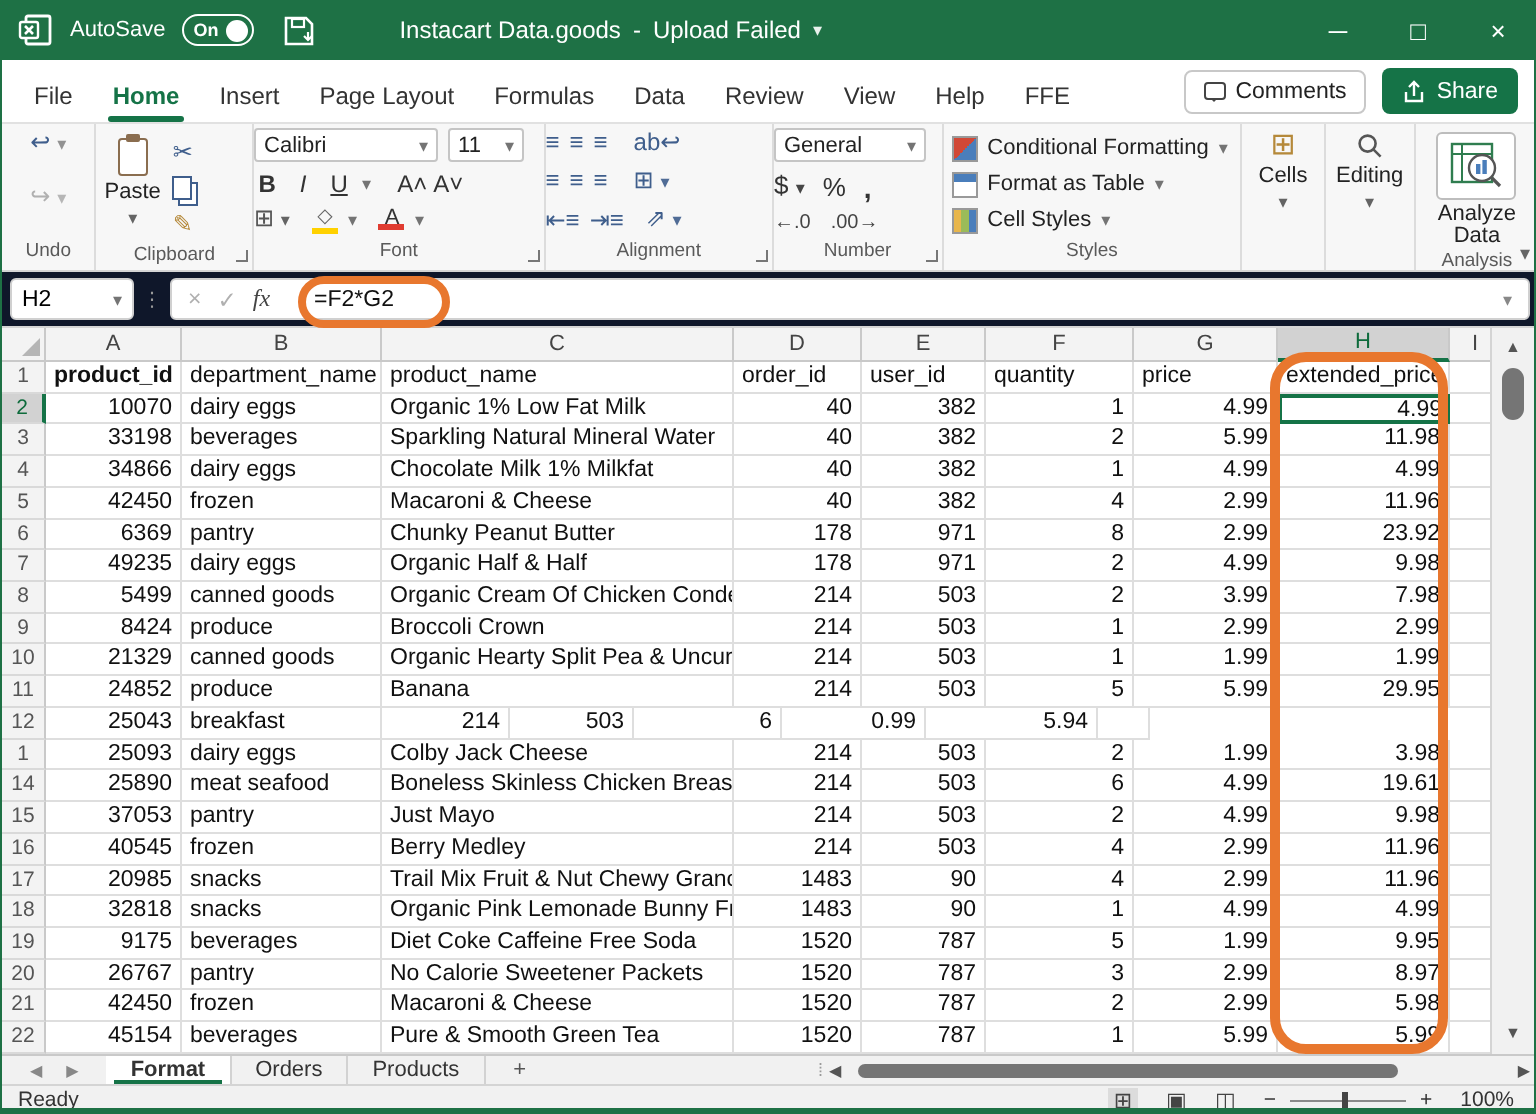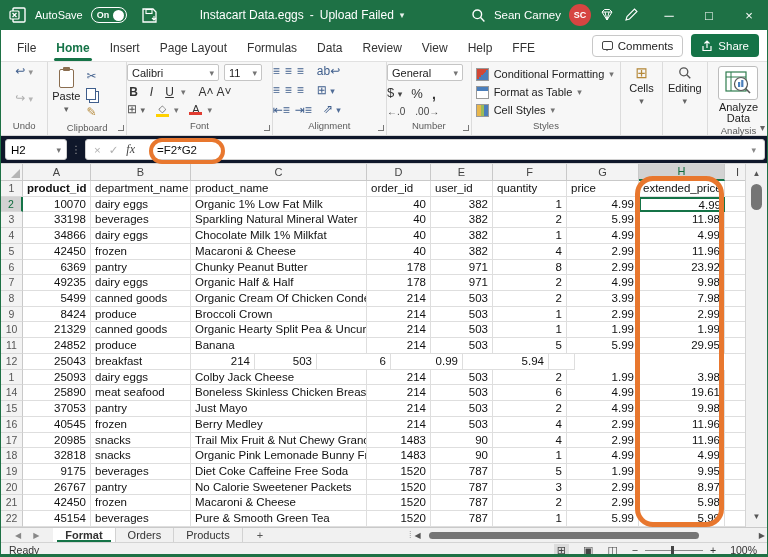--- a/index.html
+++ b/index.html
@@ -165,40 +165,26 @@
         <span class="on">On</span>
         <span class="knob"></span>
       </div>
       <svg class="save-ic" viewBox="0 0 17 17">
         <path d="M2 2 h10 l3 3 v10 h-13 z" fill="none" stroke="#fff" stroke-width="1.3"></path>
         <rect x="5" y="2.5" width="6" height="4" fill="none" stroke="#fff" stroke-width="1.1"></rect>
         <path d="M11 11 l2 2 l2-2 M13 13 v-4" stroke="#fff" stroke-width="1.1" fill="none"></path>
       </svg>
     </div>
     <div class="tb-title">
-      <span>Instacart Data.eggs</span>
+      <span>Instacart Data.goods</span>
       <span>-</span>
       <span>Upload Failed</span>
       <span class="caret">▾</span>
     </div>
     <div class="tb-right">
-      <div class="seg">
-        <svg width="15" height="15" viewBox="0 0 15 15">
-          <circle cx="6.3" cy="6.3" r="4.3" fill="none" stroke="#fff" stroke-width="1.4"></circle>
-          <path d="M9.6 9.6 L13.4 13.4" stroke="#fff" stroke-width="1.4"></path>
-        </svg>
-        <span style="font-size:11.5px">Sean Carney</span>
-        <span class="avatar">SC</span>
-        <svg width="16" height="16" viewBox="0 0 16 16">
-          <path d="M3 5 h10 l-5 8 z M3 5 l2.5-2.5 h5 L13 5 M6 5 l2 8 M10 5 l-2 8" fill="none" stroke="#fff" stroke-width="1"></path>
-        </svg>
-        <svg width="16" height="16" viewBox="0 0 16 16">
-          <path d="M3 13 l1-3.5 L11.5 2 14 4.5 6.5 12 z" fill="none" stroke="#fff" stroke-width="1.1"></path>
-        </svg>
-      </div>
       <span class="winbtn">─</span>
       <span class="winbtn">□</span>
       <span class="winbtn">×</span>
     </div>
   </div>
 
   <div class="tabrow">
     <div class="rtab-list">
         <div class="rtab">File</div>
         <div class="rtab active">Home</div>

